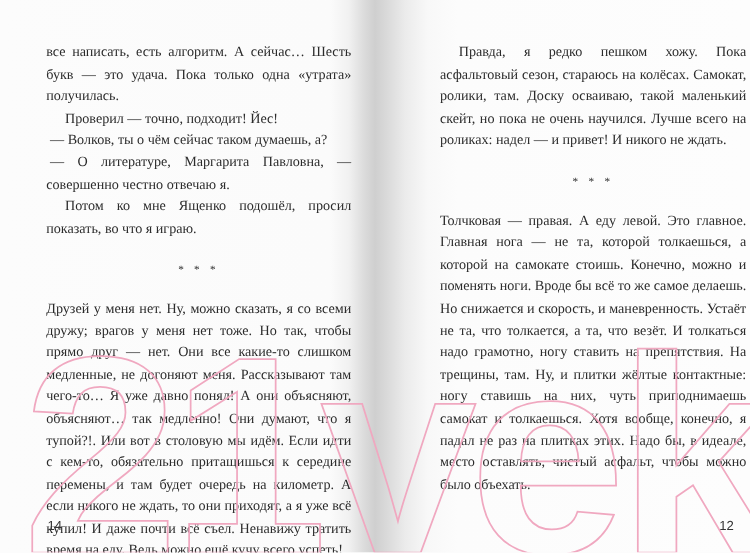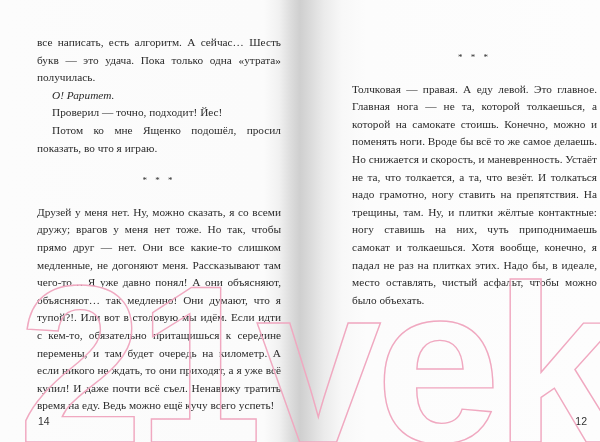--- a/index.html
+++ b/index.html
@@ -24,31 +24,33 @@
   .right .folio { left: 588px; left: auto; right: 13px; }
   .watermark { position: absolute; left: 0; top: 0; width: 600px; height: 442px; pointer-events: none; }
 </style>
 </head>
 <body>
 
 <div class="spread">
   <div class="page left">
     <div class="text">
       <p class="p noindent">все написать, есть алгоритм. А сейчас… Шесть букв — это удача. Пока только одна «утрата» получилась.</p>
-      <p class="p"><em>О! Раритет.</em></p>
       <p class="p">Проверил — точно, подходит! Йес!</p>
+      <p class="p dialog">— Волков, ты о чём сейчас таком думаешь, а?</p>
+      <p class="p dialog">— О литературе, Маргарита Павловна, — совершенно честно отвечаю я.</p>
       <p class="p">Потом ко мне Ященко подошёл, просил показать, во что я играю.</p>
       <p class="stars">* * *</p>
       <p class="p noindent">Друзей у меня нет. Ну, можно сказать, я со всеми дружу; врагов у меня нет тоже. Но так, чтобы прямо друг — нет. Они все какие-то слишком медленные, не догоняют меня. Рассказывают там чего-то… Я уже давно понял! А они объясняют, объясняют… так медленно! Они думают, что я тупой?!. Или вот в столовую мы идём. Если идти с кем-то, обязательно притащишься к середине перемены, и там будет очередь на километр. А если никого не ждать, то они приходят, а я уже всё купил! И даже почти всё съел. Ненавижу тратить время на еду. Ведь можно ещё кучу всего успеть!</p>
     </div>
     <div class="folio">14</div>
   </div>
 
   <div class="page right">
     <div class="text">
+      <p class="p">Правда, я редко пешком хожу. Пока асфальтовый сезон, стараюсь на колёсах. Самокат, ролики, там. Доску осваиваю, такой маленький скейт, но пока не очень научился. Лучше всего на роликах: надел — и привет! И никого не ждать.</p>
       <p class="stars">* * *</p>
       <p class="p noindent">Толчковая — правая. А еду левой. Это главное. Главная нога — не та, которой толкаешься, а которой на самокате стоишь. Конечно, можно и поменять ноги. Вроде бы всё то же самое делаешь. Но снижается и скорость, и маневренность. Устаёт не та, что толкается, а та, что везёт. И толкаться надо грамотно, ногу ставить на препятствия. На трещины, там. Ну, и плитки жёлтые контактные: ногу ставишь на них, чуть приподнимаешь самокат и толкаешься. Хотя вообще, конечно, я падал не раз на плитках этих. Надо бы, в идеале, место оставлять, чистый асфальт, чтобы можно было объехать.</p>
 
     </div>
     <div class="folio">12</div>
   </div>
 
   <svg class="watermark" viewBox="0 0 600 442" xmlns="http://www.w3.org/2000/svg">
     <text x="18" y="442" font-family="Liberation Sans, DejaVu Sans, sans-serif" font-weight="bold" font-size="225" fill="none" stroke="#f0a8c0" stroke-width="1.4" letter-spacing="-6">21vek.by</text>
   </svg>

